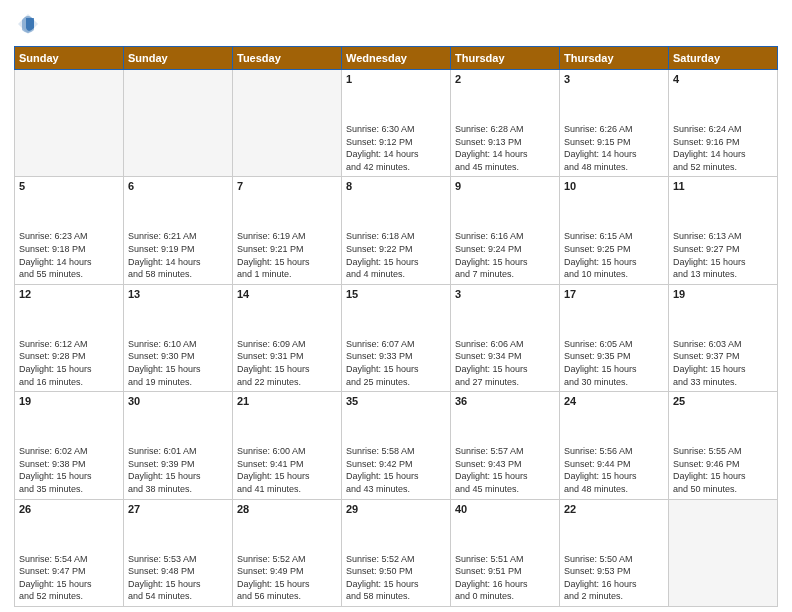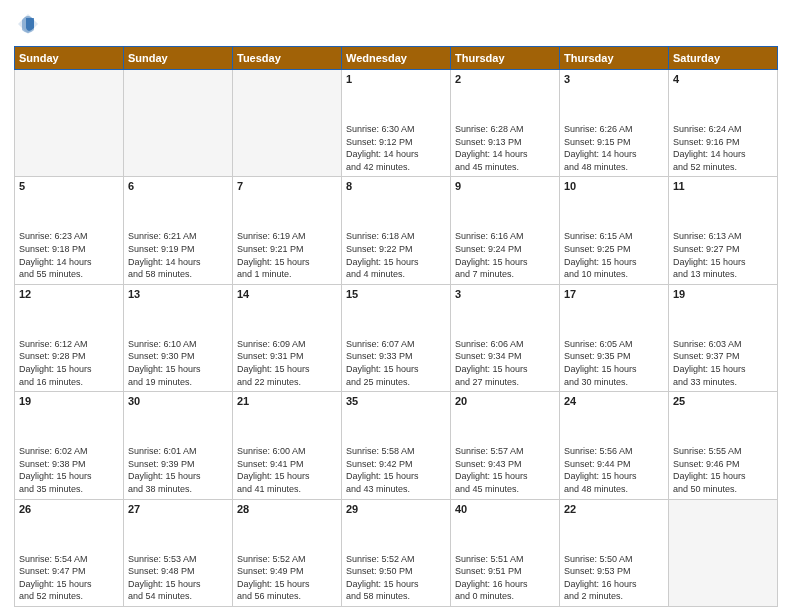--- a/index.html
+++ b/index.html
@@ -229,21 +229,21 @@
           </td>
           <td>
             <span class="day-number">21</span>
             <div class="cell-text">Sunrise: 6:00 AM<br>Sunset: 9:41 PM<br>Daylight: 15 hours<br>and 41 minutes.</div>
           </td>
           <td>
             <span class="day-number">35</span>
             <div class="cell-text">Sunrise: 5:58 AM<br>Sunset: 9:42 PM<br>Daylight: 15 hours<br>and 43 minutes.</div>
           </td>
           <td>
-            <span class="day-number">20</span>
+            <span class="day-number">36</span>
             <div class="cell-text">Sunrise: 5:57 AM<br>Sunset: 9:43 PM<br>Daylight: 15 hours<br>and 45 minutes.</div>
           </td>
           <td>
             <span class="day-number">24</span>
             <div class="cell-text">Sunrise: 5:56 AM<br>Sunset: 9:44 PM<br>Daylight: 15 hours<br>and 48 minutes.</div>
           </td>
           <td>
             <span class="day-number">25</span>
             <div class="cell-text">Sunrise: 5:55 AM<br>Sunset: 9:46 PM<br>Daylight: 15 hours<br>and 50 minutes.</div>
           </td>

